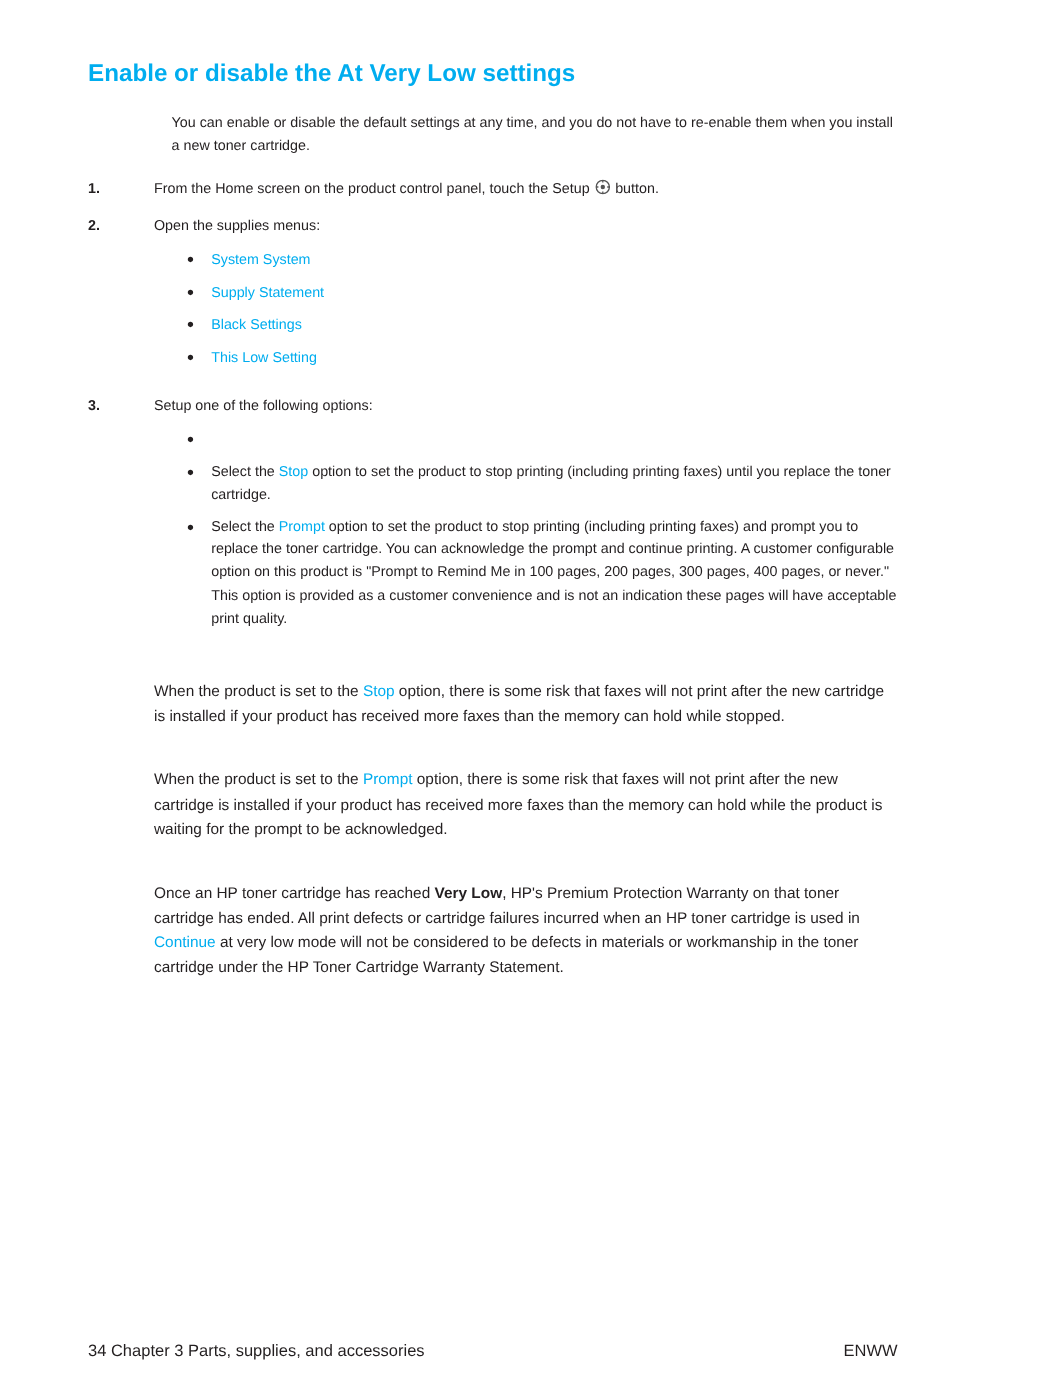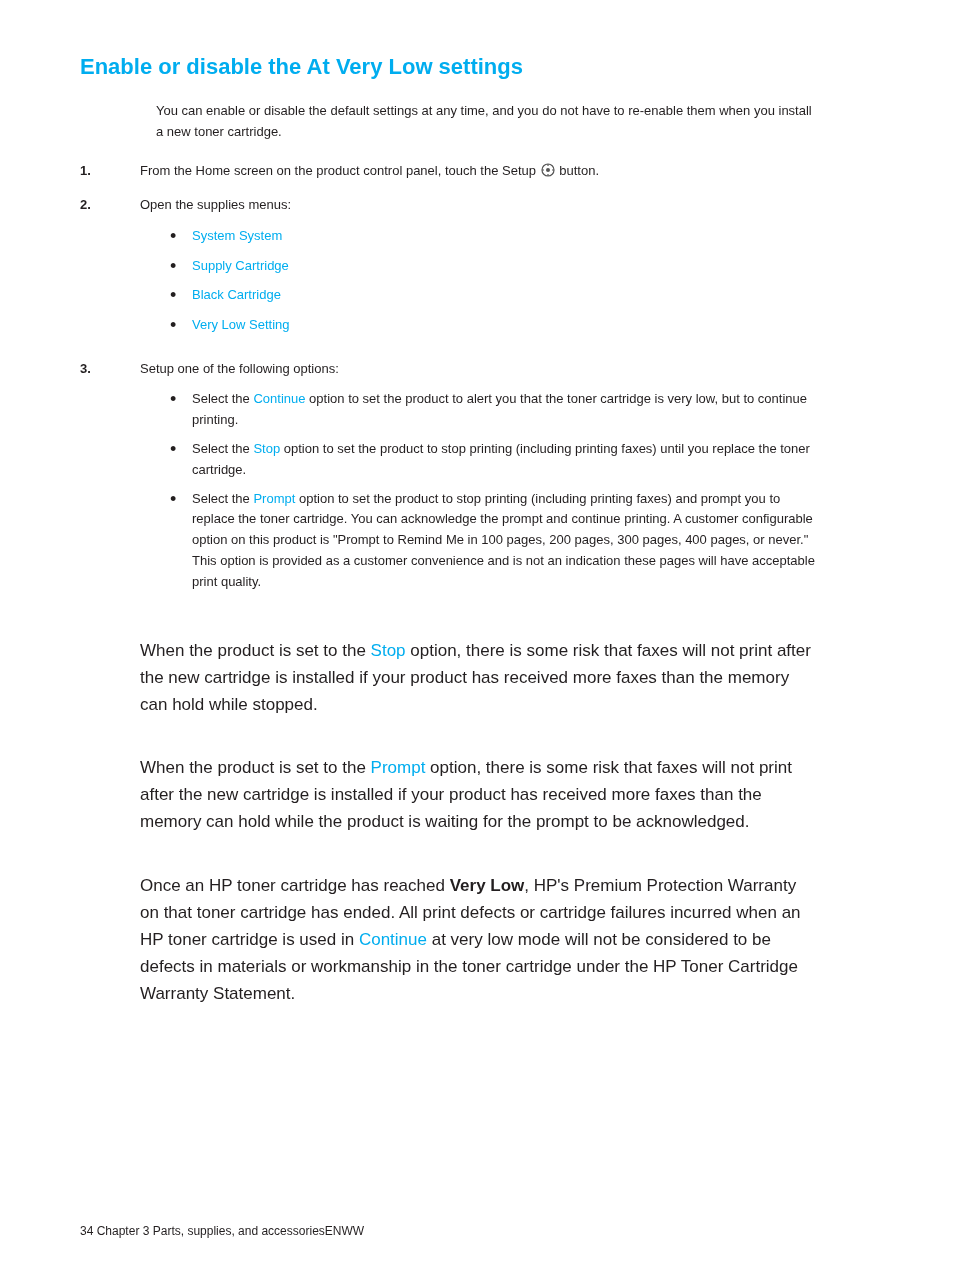--- a/index.html
+++ b/index.html
@@ -88,33 +88,33 @@
     }
 
     .link {
       color: #00adef;
       text-decoration: none;
     }
 
     .para {
       margin-left: 60px;
       margin-bottom: 14px;
-      font-size: 17px;
+      font-size: 14px;
       line-height: 1.6;
       margin-top: 36px;
     }
 
     .footer {
       position: absolute;
       bottom: 30px;
       left: 80px;
       right: 80px;
       display: flex;
-      justify-content: flex-start;
-      font-size: 12px;
+      justify-content: space-between;
+      font-size: 15px;
       color: #231f20;
     }
 
     .setup-icon {
       display: inline-block;
       width: 14px;
       height: 14px;
       vertical-align: middle;
       margin: 0 1px;
       position: relative;
@@ -162,49 +162,46 @@
         <ul class="bullet-list">
           <li class="bullet-item">
             <span class="bullet-dot">•</span>
             <span class="bullet-text">
               <a href="#" class="link">System System</a>
             </span>
           </li>
           <li class="bullet-item">
             <span class="bullet-dot">•</span>
             <span class="bullet-text">
-              <a href="#" class="link">Supply Cartridge</a>
-            </span>
-          </li>
-          <li class="bullet-item">
-            <span class="bullet-dot">•</span>
-            <span class="bullet-text">
-              <a href="#" class="link">Black Cartridge</a>
-            </span>
-          </li>
-          <li class="bullet-item">
-            <span class="bullet-dot">•</span>
-            <span class="bullet-text">
-              <a href="#" class="link">Very Low Setting</a>
+              <a href="#" class="link">Supply Statement</a>
+            </span>
+          </li>
+          <li class="bullet-item">
+            <span class="bullet-dot">•</span>
+            <span class="bullet-text">
+              <a href="#" class="link">Black Settings</a>
+            </span>
+          </li>
+          <li class="bullet-item">
+            <span class="bullet-dot">•</span>
+            <span class="bullet-text">
+              <a href="#" class="link">This Low Setting</a>
             </span>
           </li>
         </ul>
       </span>
     </li>
 
     <li class="numbered-item">
       <span class="num">3.</span>
       <span class="content">
         <span>Setup one of the following options:</span>
         <ul class="bullet-list">
           <li class="bullet-item">
             <span class="bullet-dot">•</span>
-            <span class="bullet-text">
-              Select the <a href="#" class="link">Continue</a> option to set the product to alert you that the toner cartridge is very low, but to continue printing.
-            </span>
           </li>
           <li class="bullet-item">
             <span class="bullet-dot">•</span>
             <span class="bullet-text">
               Select the <a href="#" class="link">Stop</a> option to set the product to stop printing (including printing faxes) until you replace the toner cartridge.
             </span>
           </li>
           <li class="bullet-item">
             <span class="bullet-dot">•</span>
             <span class="bullet-text">

